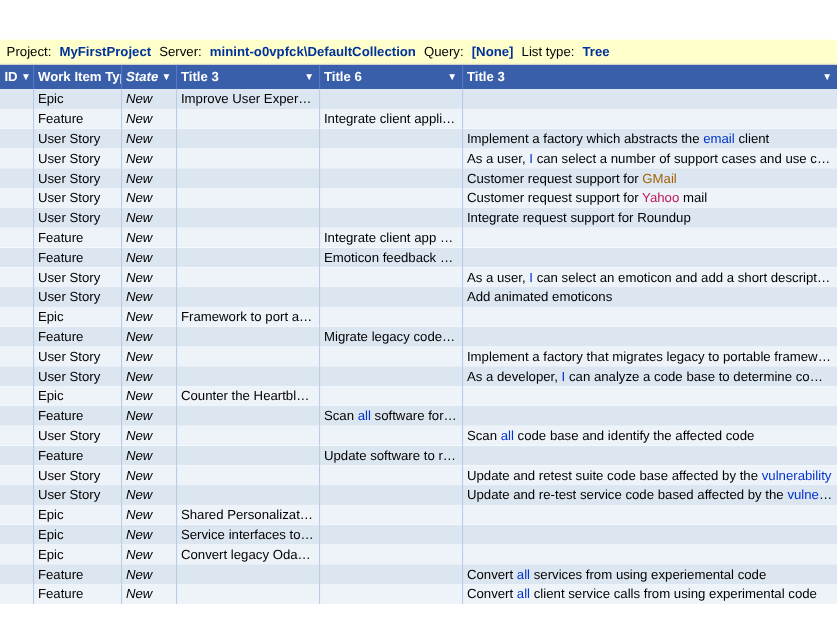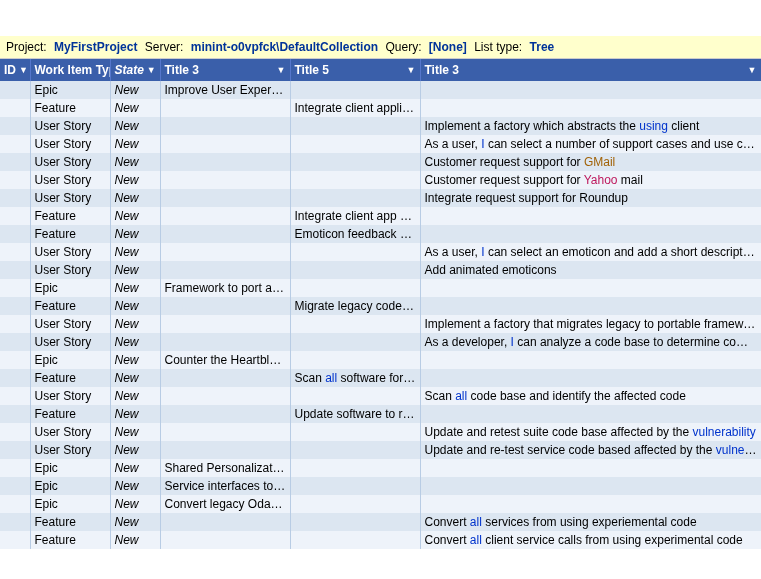--- a/index.html
+++ b/index.html
@@ -98,21 +98,21 @@
         </div>
       </th>
       <th class="col-t1">
         <div class="th-inner">
           <span>Title 3</span>
           <span class="sort-icon">▼</span>
         </div>
       </th>
       <th class="col-t2">
         <div class="th-inner">
-          <span>Title 5</span>
+          <span>Title 6</span>
           <span class="sort-icon">▼</span>
         </div>
       </th>
       <th class="col-t3">
         <div class="th-inner">
           <span>Title 3</span>
           <span class="sort-icon">▼</span>
         </div>
       </th>
     </tr>
@@ -133,21 +133,21 @@
         <td class="col-t1"></td>
         <td class="col-t2">Integrate client application with popular  clients</td>
         <td class="col-t3"></td>
       </tr>
       <tr>
         <td class="col-id"></td>
         <td class="col-type">User Story</td>
         <td class="col-status">New</td>
         <td class="col-t1"></td>
         <td class="col-t2"></td>
-        <td class="col-t3">Implement a factory which abstracts the <span style="color:#0033cc">using</span> client</td>
+        <td class="col-t3">Implement a factory which abstracts the <span style="color:#0033cc">email</span> client</td>
       </tr>
       <tr>
         <td class="col-id"></td>
         <td class="col-type">User Story</td>
         <td class="col-status">New</td>
         <td class="col-t1"></td>
         <td class="col-t2"></td>
         <td class="col-t3">As a user, <span style="color:#0033cc">I</span> can select a number of support cases and use cases</td>
       </tr>
       <tr>

